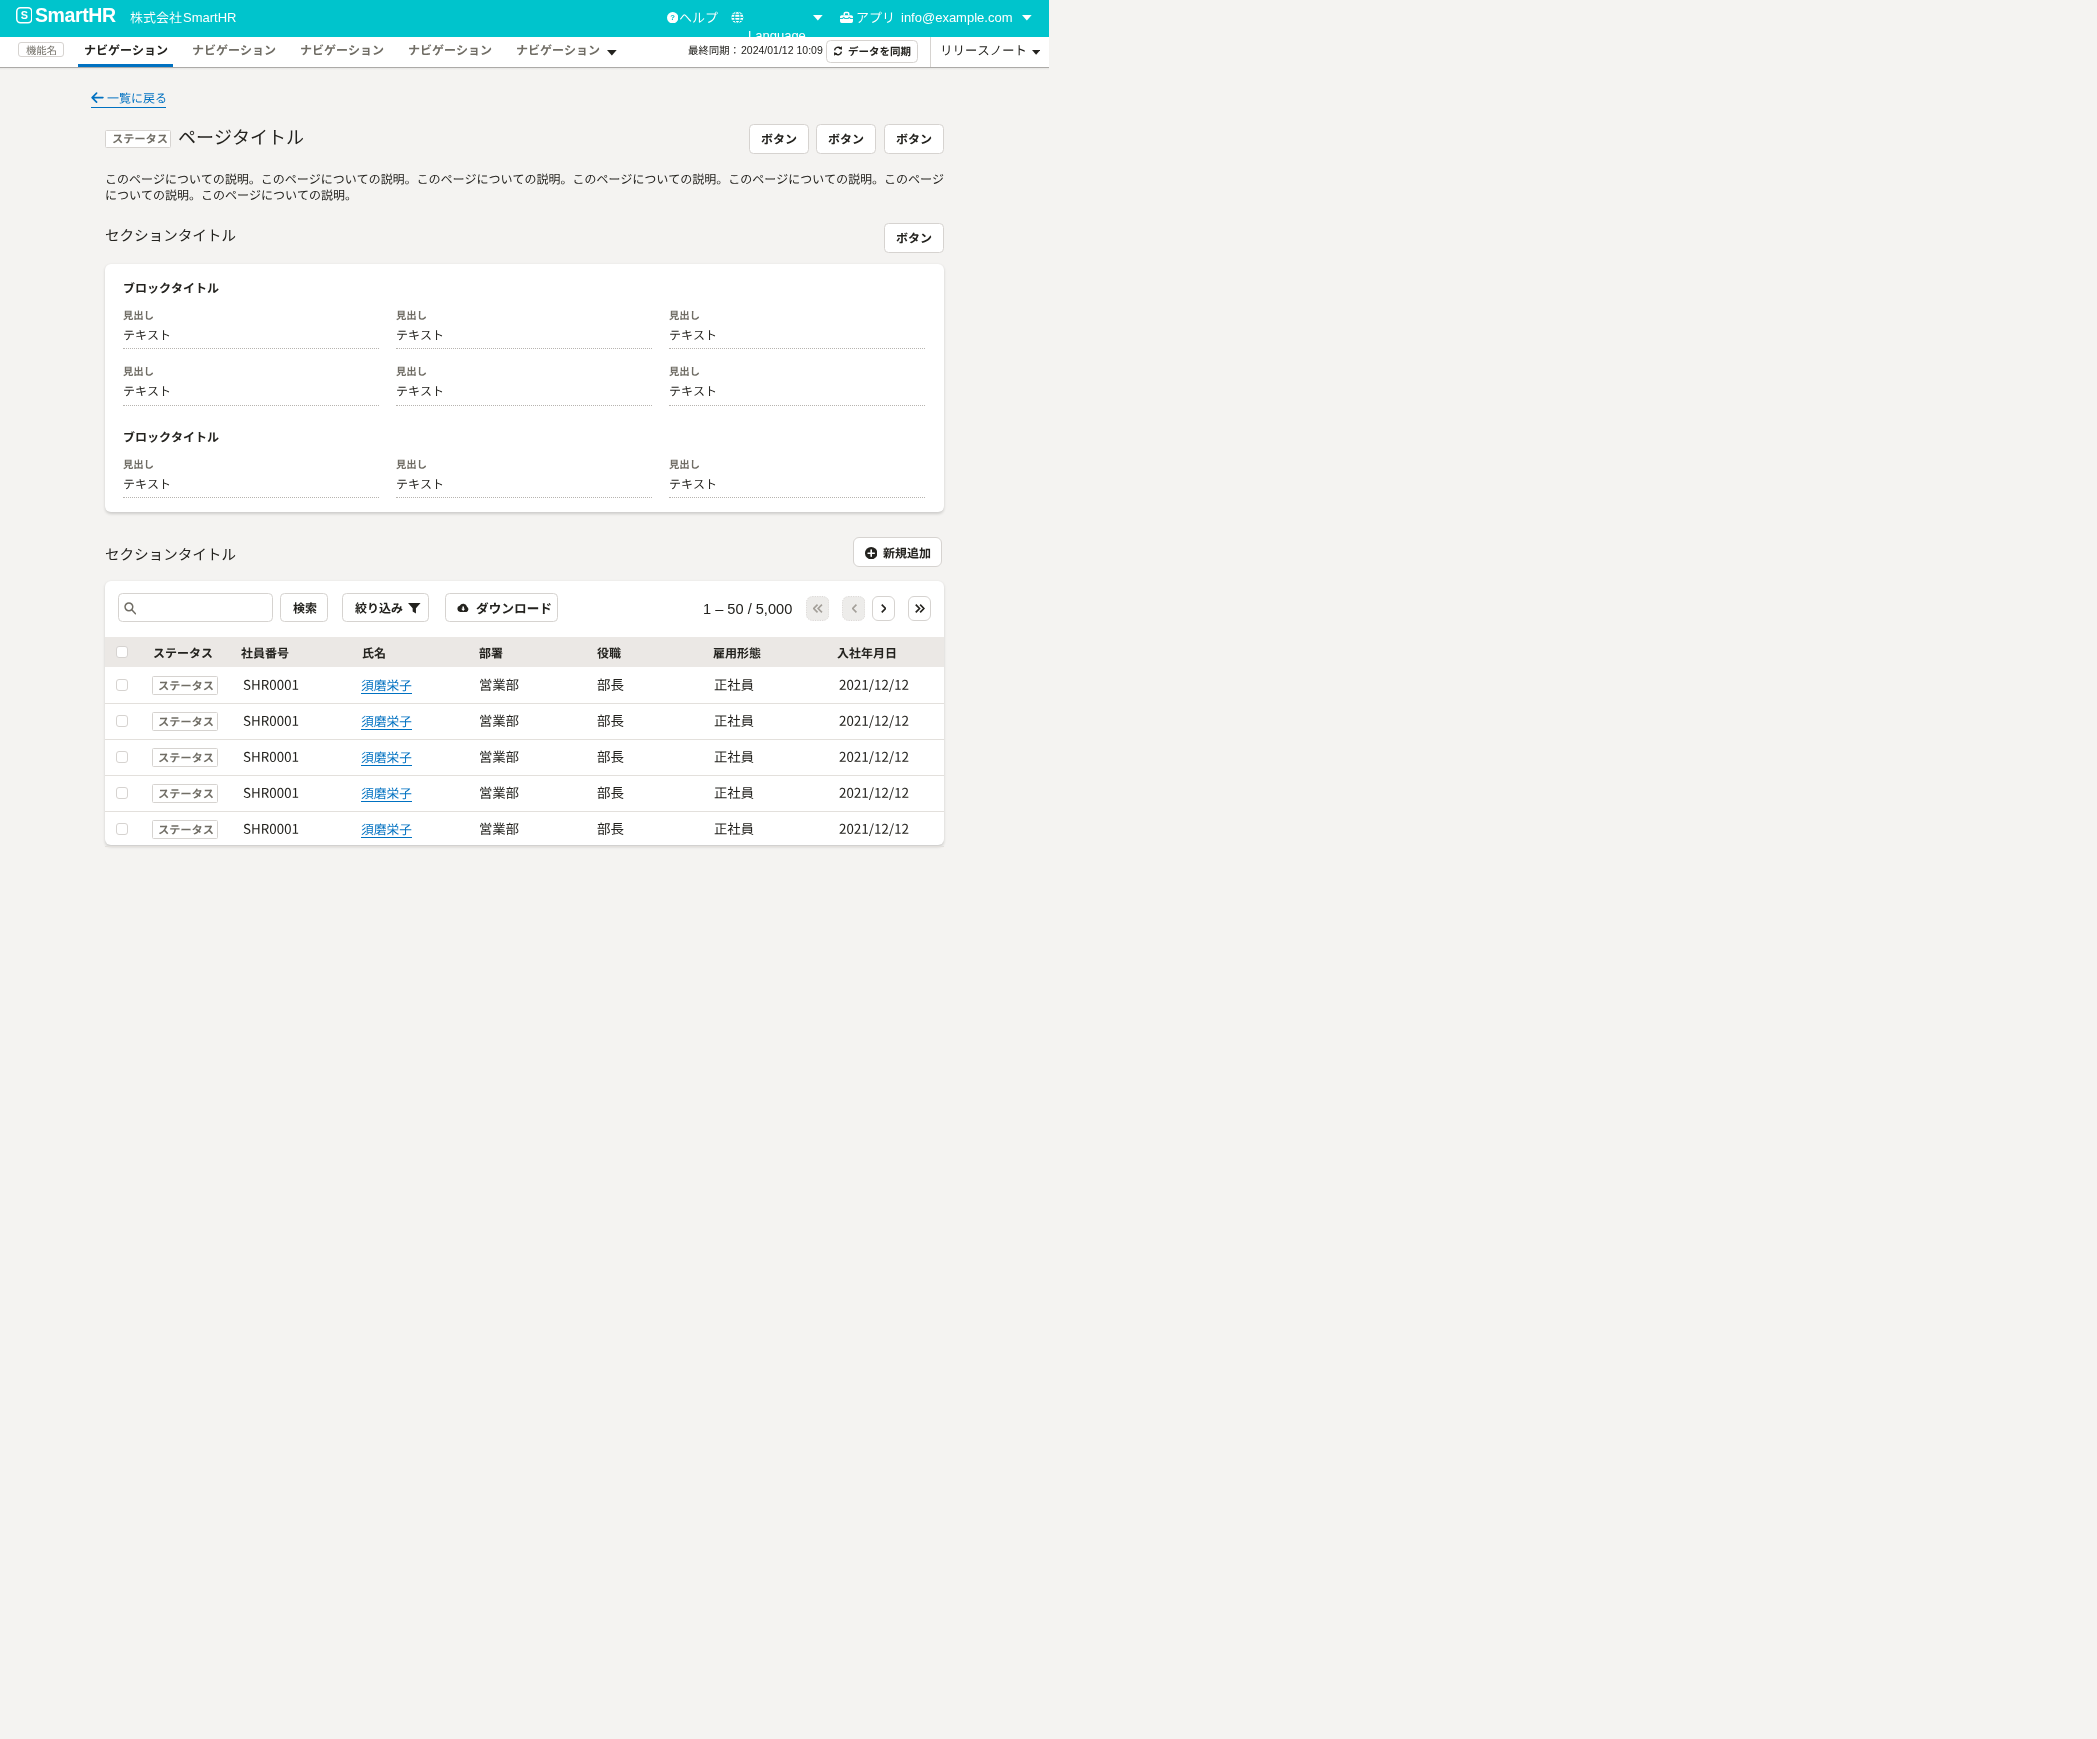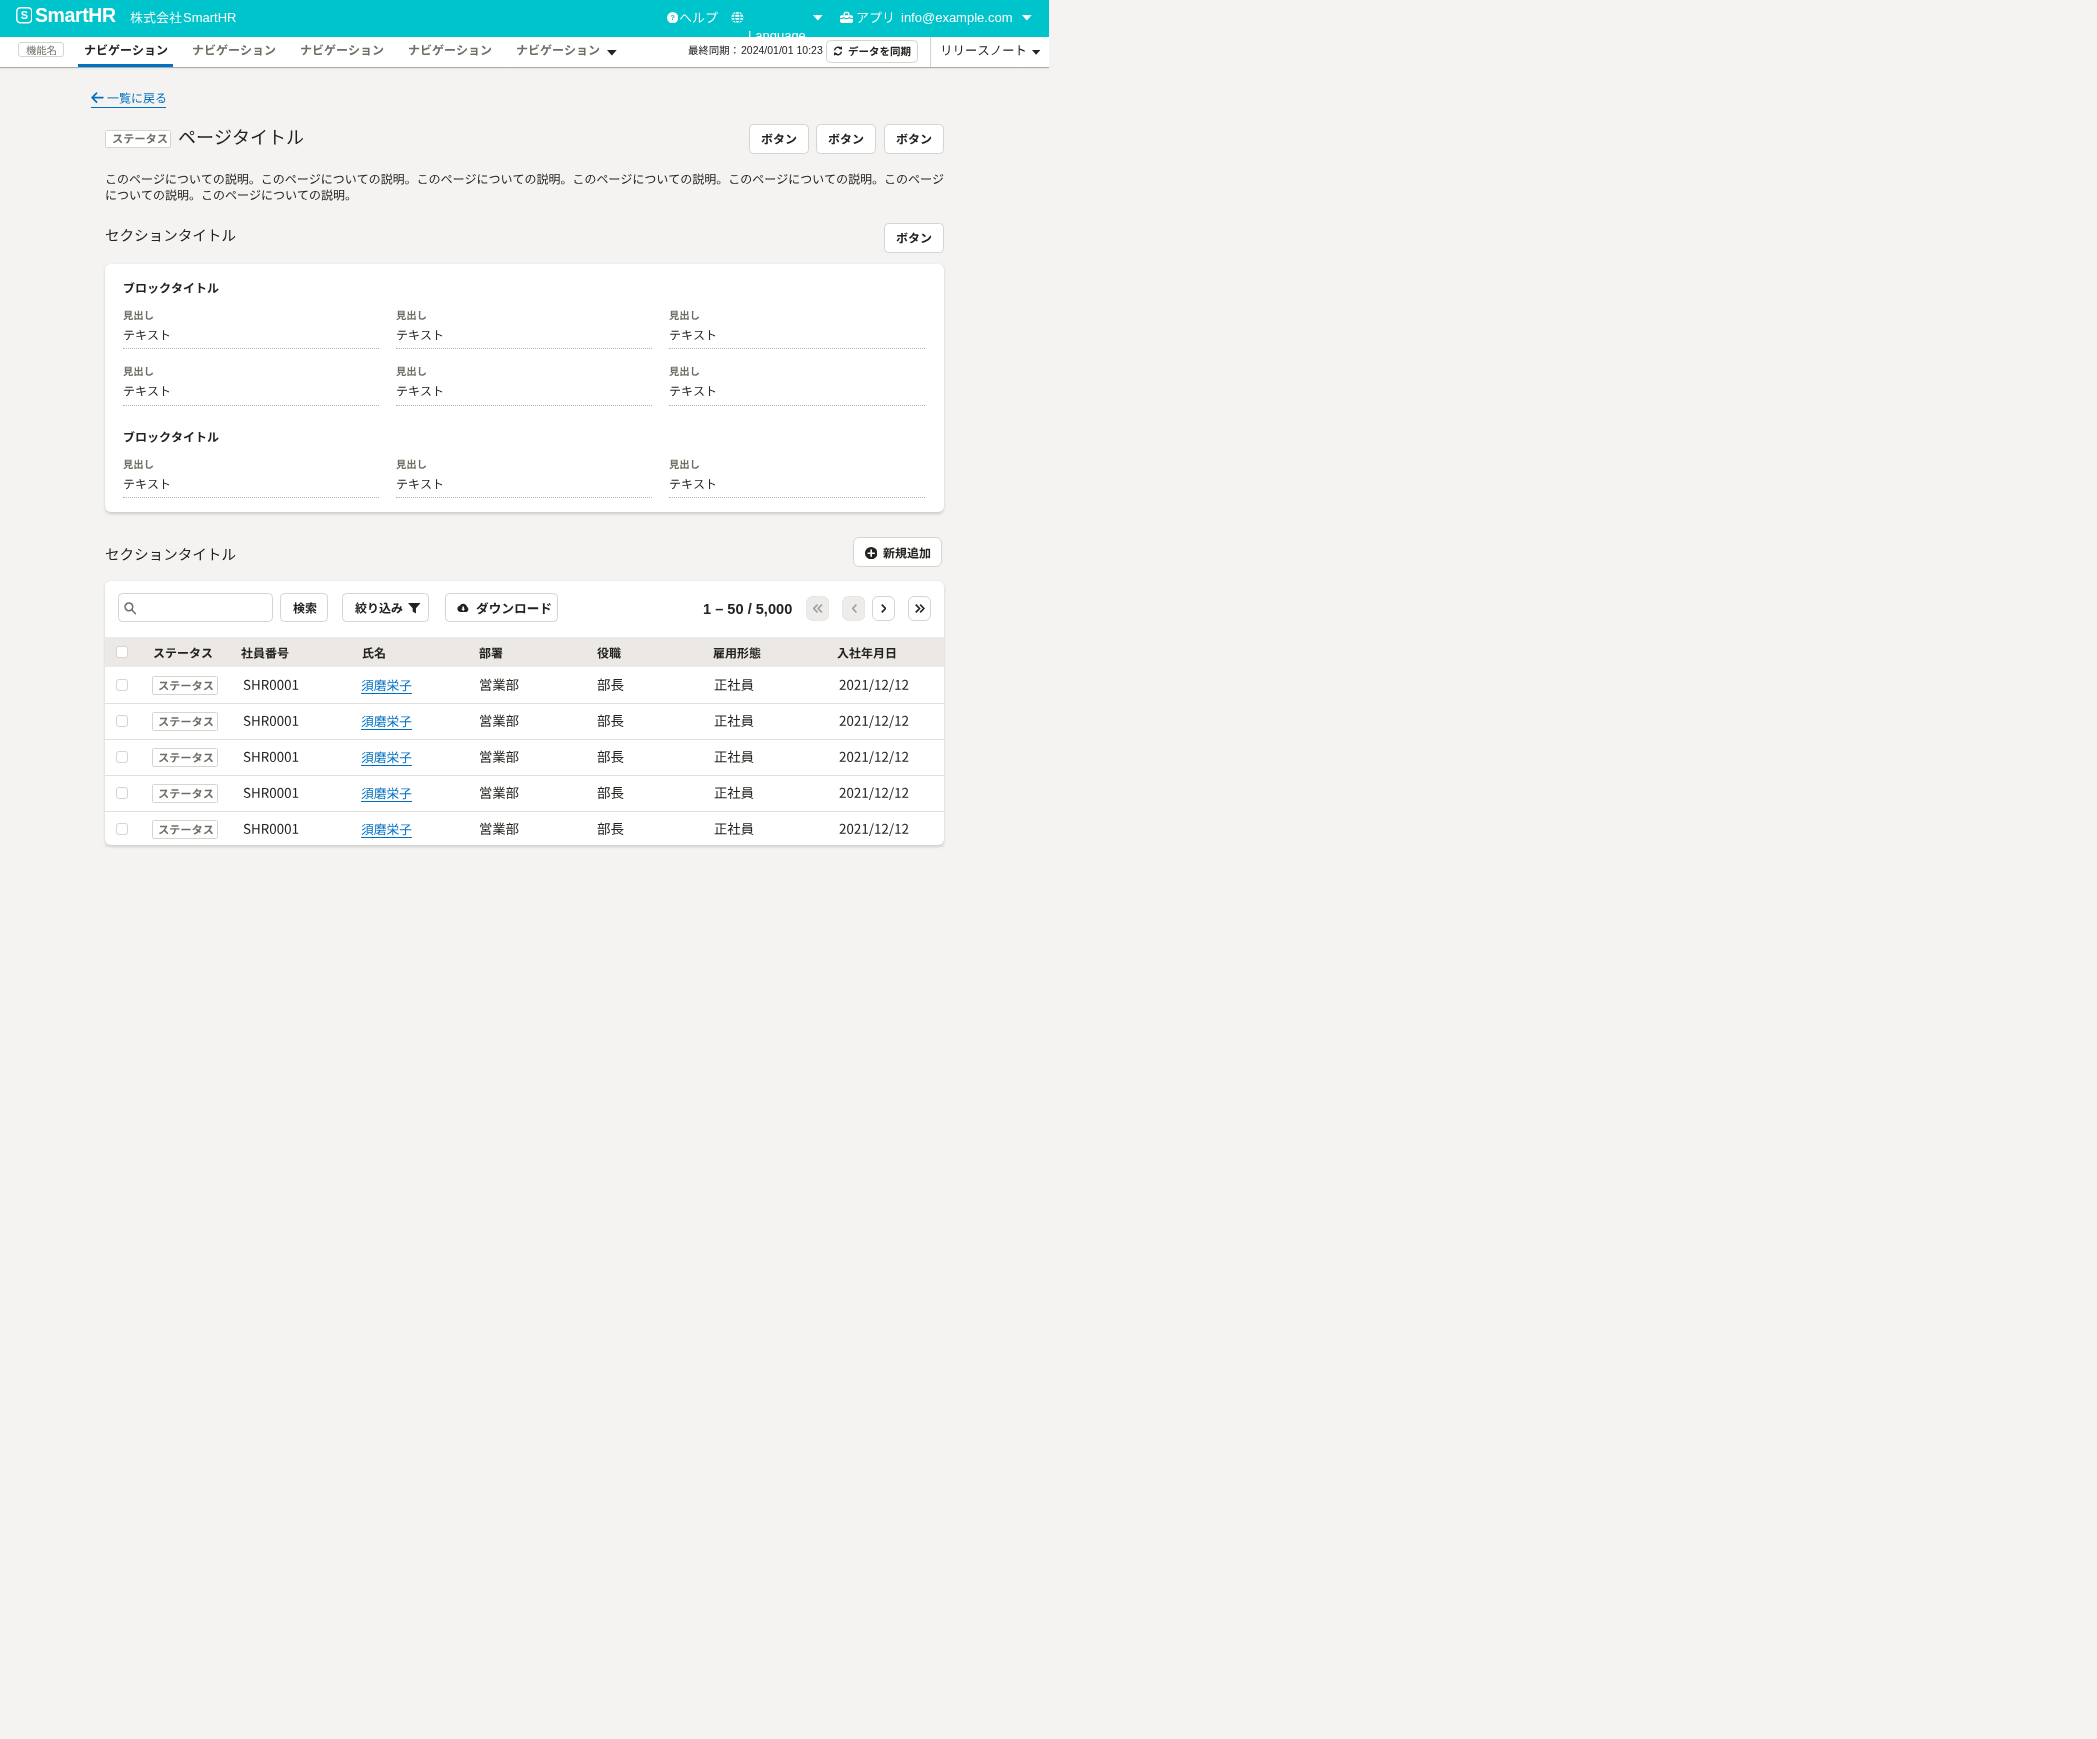--- a/index.html
+++ b/index.html
@@ -234,21 +234,21 @@
     <path d="M0 0 H13 L6.5 7.5 Z" fill="#23221e"></path>
   </svg>
 <div style="position:absolute;left:78px;top:64px;width:95px;height:3px;background:#0071c1"></div>
 <svg class="t" style="left:688px;top:45px;color:#23221e;" width="52" height="10.5" viewBox="0 -880 5000 1000">
     <use href="#g6700r" x="0"></use>
     <use href="#g7d42r" x="1000"></use>
     <use href="#g540cr" x="2000"></use>
     <use href="#g671fr" x="3000"></use>
     <use href="#gff1ar" x="4000"></use>
   </svg>
-<span class="lt" style="left:741px;top:45px;font-size:10.5px;line-height:10.5px;color:#23221e;">2024/01/01 10:23</span>
+<span class="lt" style="left:741px;top:45px;font-size:10.5px;line-height:10.5px;color:#23221e;">2024/01/12 10:09</span>
 <div style="position:absolute;left:826px;top:40px;width:92px;height:22.5px;border:0.7px solid #d6d3d0;border-radius:4.5px;background:#fff"></div>
 <svg style="position:absolute;left:833px;top:46px" width="10" height="10" viewBox="0 0 24 24">
 <g fill="none" stroke="#23221e" stroke-width="3.4">
       <path d="M3.8 10.5 A8.6 8.6 0 0 1 18.6 5.7"></path>
       <path d="M20.2 13.5 A8.6 8.6 0 0 1 5.4 18.3"></path>
     </g>
 <path fill="#23221e" d="M21.2 0.4 L21.6 9.2 L13.2 6.5 Z M2.8 23.6 L2.4 14.8 L10.8 17.5 Z"></path>
   </svg>
 <svg class="t" style="left:848px;top:46px;color:#23221e;" width="63" height="10.5" viewBox="0 -880 6000 1000">
     <use href="#g30c7b" x="0"></use>
@@ -606,21 +606,21 @@
 <path d="M19.4 7.1 A7.5 7.5 0 0 0 5.3 5.2 A6 6 0 0 0 6 17 H18.5 A5.5 5.5 0 0 0 19.4 7.1 Z M12 15.2 L8.2 11 h2.3 V6.3 h3 v4.7 H15.8 Z" fill-rule="evenodd"></path>
   </svg>
 <svg class="t" style="left:476px;top:602px;color:#23221e;" width="76" height="12.7" viewBox="0 -880 6000 1000">
     <use href="#g30c0b" x="0"></use>
     <use href="#g30a6b" x="1000"></use>
     <use href="#g30f3b" x="2000"></use>
     <use href="#g30edb" x="3000"></use>
     <use href="#g30fcb" x="4000"></use>
     <use href="#g30c9b" x="5000"></use>
   </svg>
-<span class="lt" style="left:703px;top:602px;font-size:14.6px;line-height:14.6px;color:#23221e;font-weight:700;">1 – 50 / 5,000</span>
+<span class="lt" style="left:703px;top:602px;font-size:14.6px;line-height:14.6px;color:#23221e;font-weight:400;">1 – 50 / 5,000</span>
 <svg style="position:absolute;left:806px;top:596px" width="23.4" height="25" viewBox="0 0 31.3 33">
     <rect x="0.5" y="0.5" width="30.3" height="32" rx="8" fill="#edecea" stroke="#d2cecb" stroke-width="1" stroke-dasharray="1.6 1.6"></rect>
   </svg>
 <svg style="position:absolute;left:813px;top:604px" width="9.7" height="9" viewBox="0 0 13 12" fill="none" stroke="#a39f99" stroke-width="2.2">
     <path d="M6.1 0.8 L1 6 L6.1 11.2 M12 0.8 L6.9 6 L12 11.2"></path>
   </svg>
 <svg style="position:absolute;left:842px;top:596px" width="23.4" height="25" viewBox="0 0 31.3 33">
     <rect x="0.5" y="0.5" width="30.3" height="32" rx="8" fill="#edecea" stroke="#d2cecb" stroke-width="1" stroke-dasharray="1.6 1.6"></rect>
   </svg>
 <svg style="position:absolute;left:852px;top:604px" width="5.2" height="9" viewBox="0 0 7 12" fill="none" stroke="#a39f99" stroke-width="2.2">

